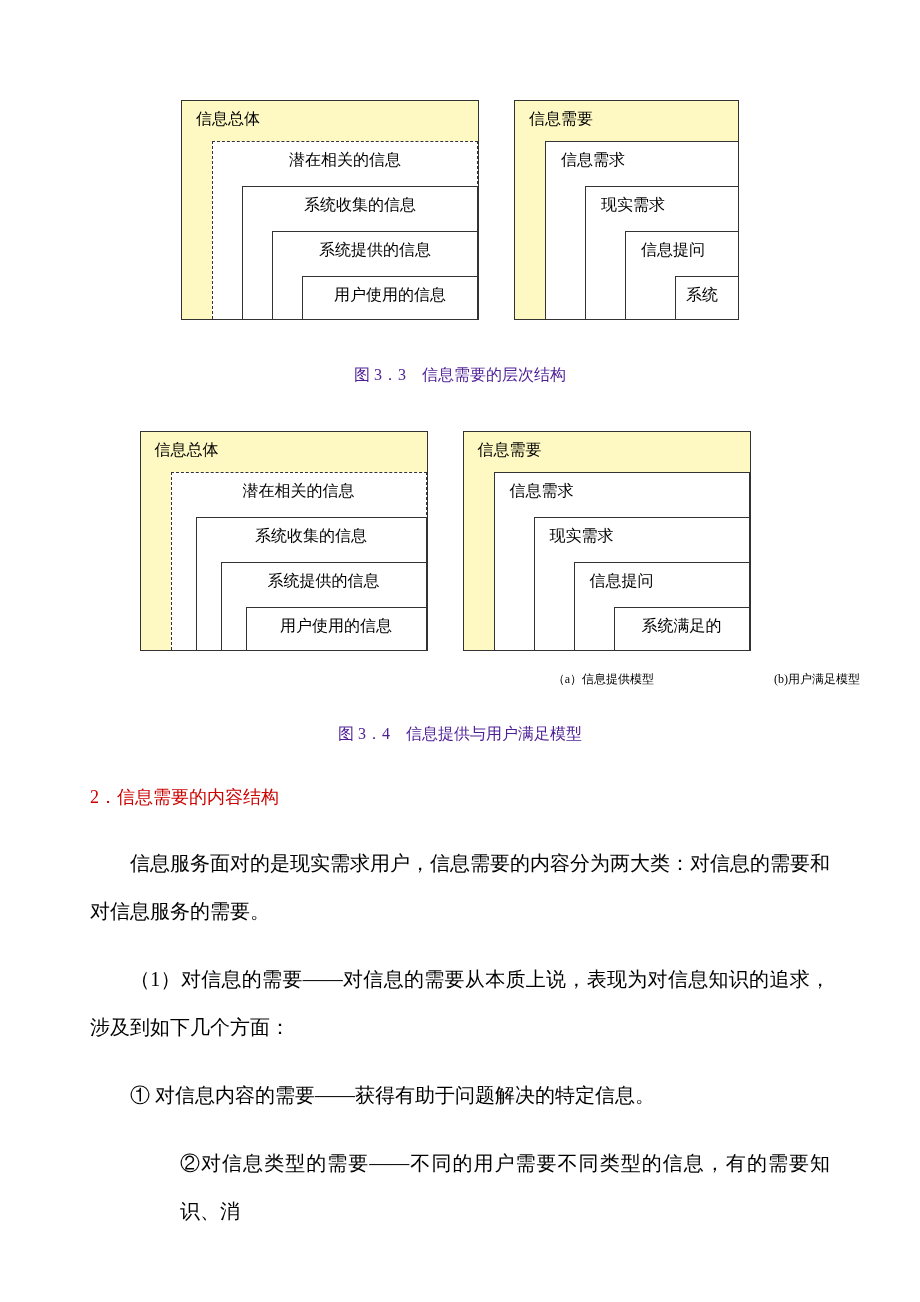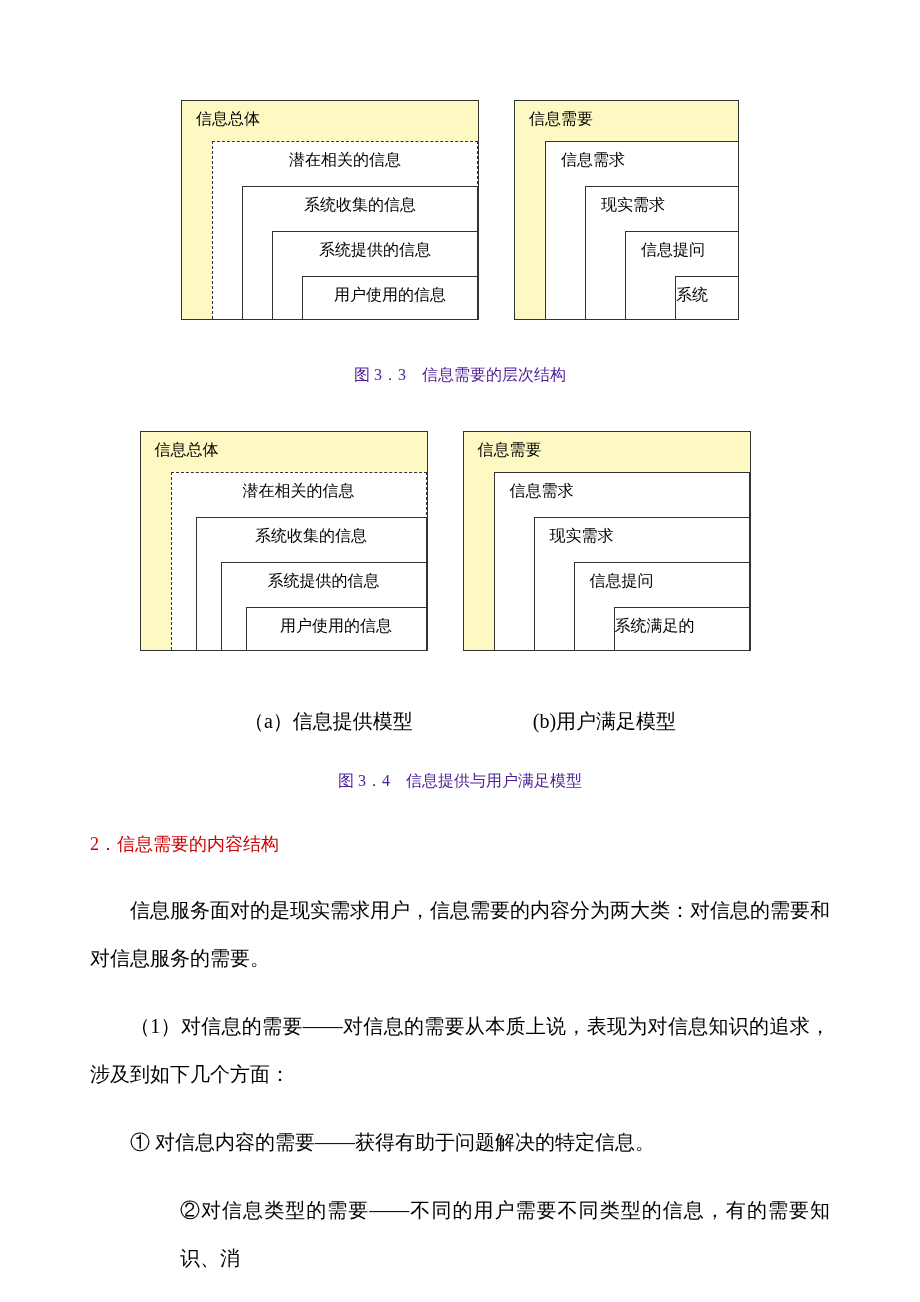--- a/index.html
+++ b/index.html
@@ -57,24 +57,24 @@
     top: 8px;
   }
   .caption-red {
     color: #4c1d95;
     text-align: center;
     font-size: 16px;
     margin: 45px 0;
   }
   .subcaption-row {
     display: flex;
-    justify-content: center;
+    justify-content: flex-end;
     gap: 120px;
-    margin-top: 57px;
-    font-size: 20px;
+    margin-top: 20px;
+    font-size: 12px;
   }
   .heading-red {
     color: #cc0000;
     font-size: 18px;
     margin: 40px 0 30px 30px;
   }
   .para {
     font-size: 20px;
     line-height: 2.4;
     text-indent: 2em;
@@ -111,21 +111,21 @@
     <div class="top-label">信息需要</div>
     <div class="layer bottom-none" style="left:30px; top:40px; right:-1px; bottom:0; justify-content:flex-start; padding-left:15px;">
       <span>信息需求</span>
     </div>
     <div class="layer bottom-none" style="left:70px; top:85px; right:-1px; bottom:0; justify-content:flex-start; padding-left:15px;">
       <span>现实需求</span>
     </div>
     <div class="layer bottom-none" style="left:110px; top:130px; right:-1px; bottom:0; justify-content:flex-start; padding-left:15px;">
       <span>信息提问</span>
     </div>
-    <div class="layer bottom-none" style="left:160px; top:175px; right:-1px; bottom:0; justify-content:flex-start; ">
+    <div class="layer bottom-none" style="left:160px; top:175px; right:-1px; bottom:0; justify-content:flex-start; padding-left:10px;">
       <span>系统</span>
     </div>
   </div>
 </div>
 
 <p class="caption-red">图 3．3　信息需要的层次结构</p>
 
 <div class="diagram-pair" style="margin-left:-30px;">
 
   <div class="nested-diagram nd-left-2">
@@ -148,21 +148,21 @@
     <div class="top-label">信息需要</div>
     <div class="layer bottom-none" style="left:30px; top:40px; right:0; bottom:0; justify-content:flex-start; padding-left:15px;">
       <span>信息需求</span>
     </div>
     <div class="layer bottom-none" style="left:70px; top:85px; right:0; bottom:0; justify-content:flex-start; padding-left:15px;">
       <span>现实需求</span>
     </div>
     <div class="layer bottom-none" style="left:110px; top:130px; right:0; bottom:0; justify-content:flex-start; padding-left:15px;">
       <span>信息提问</span>
     </div>
-    <div class="layer bottom-none" style="left:150px; top:175px; right:0; bottom:0; justify-content:flex-start; padding-left:0;">
+    <div class="layer bottom-none" style="left:150px; top:175px; right:0; bottom:0; justify-content:flex-start; padding-left:27px;">
       <span>系统满足的</span>
     </div>
   </div>
 </div>
 
 <div class="subcaption-row">
   <span>（a）信息提供模型</span>
   <span>(b)用户满足模型</span>
 </div>
 

